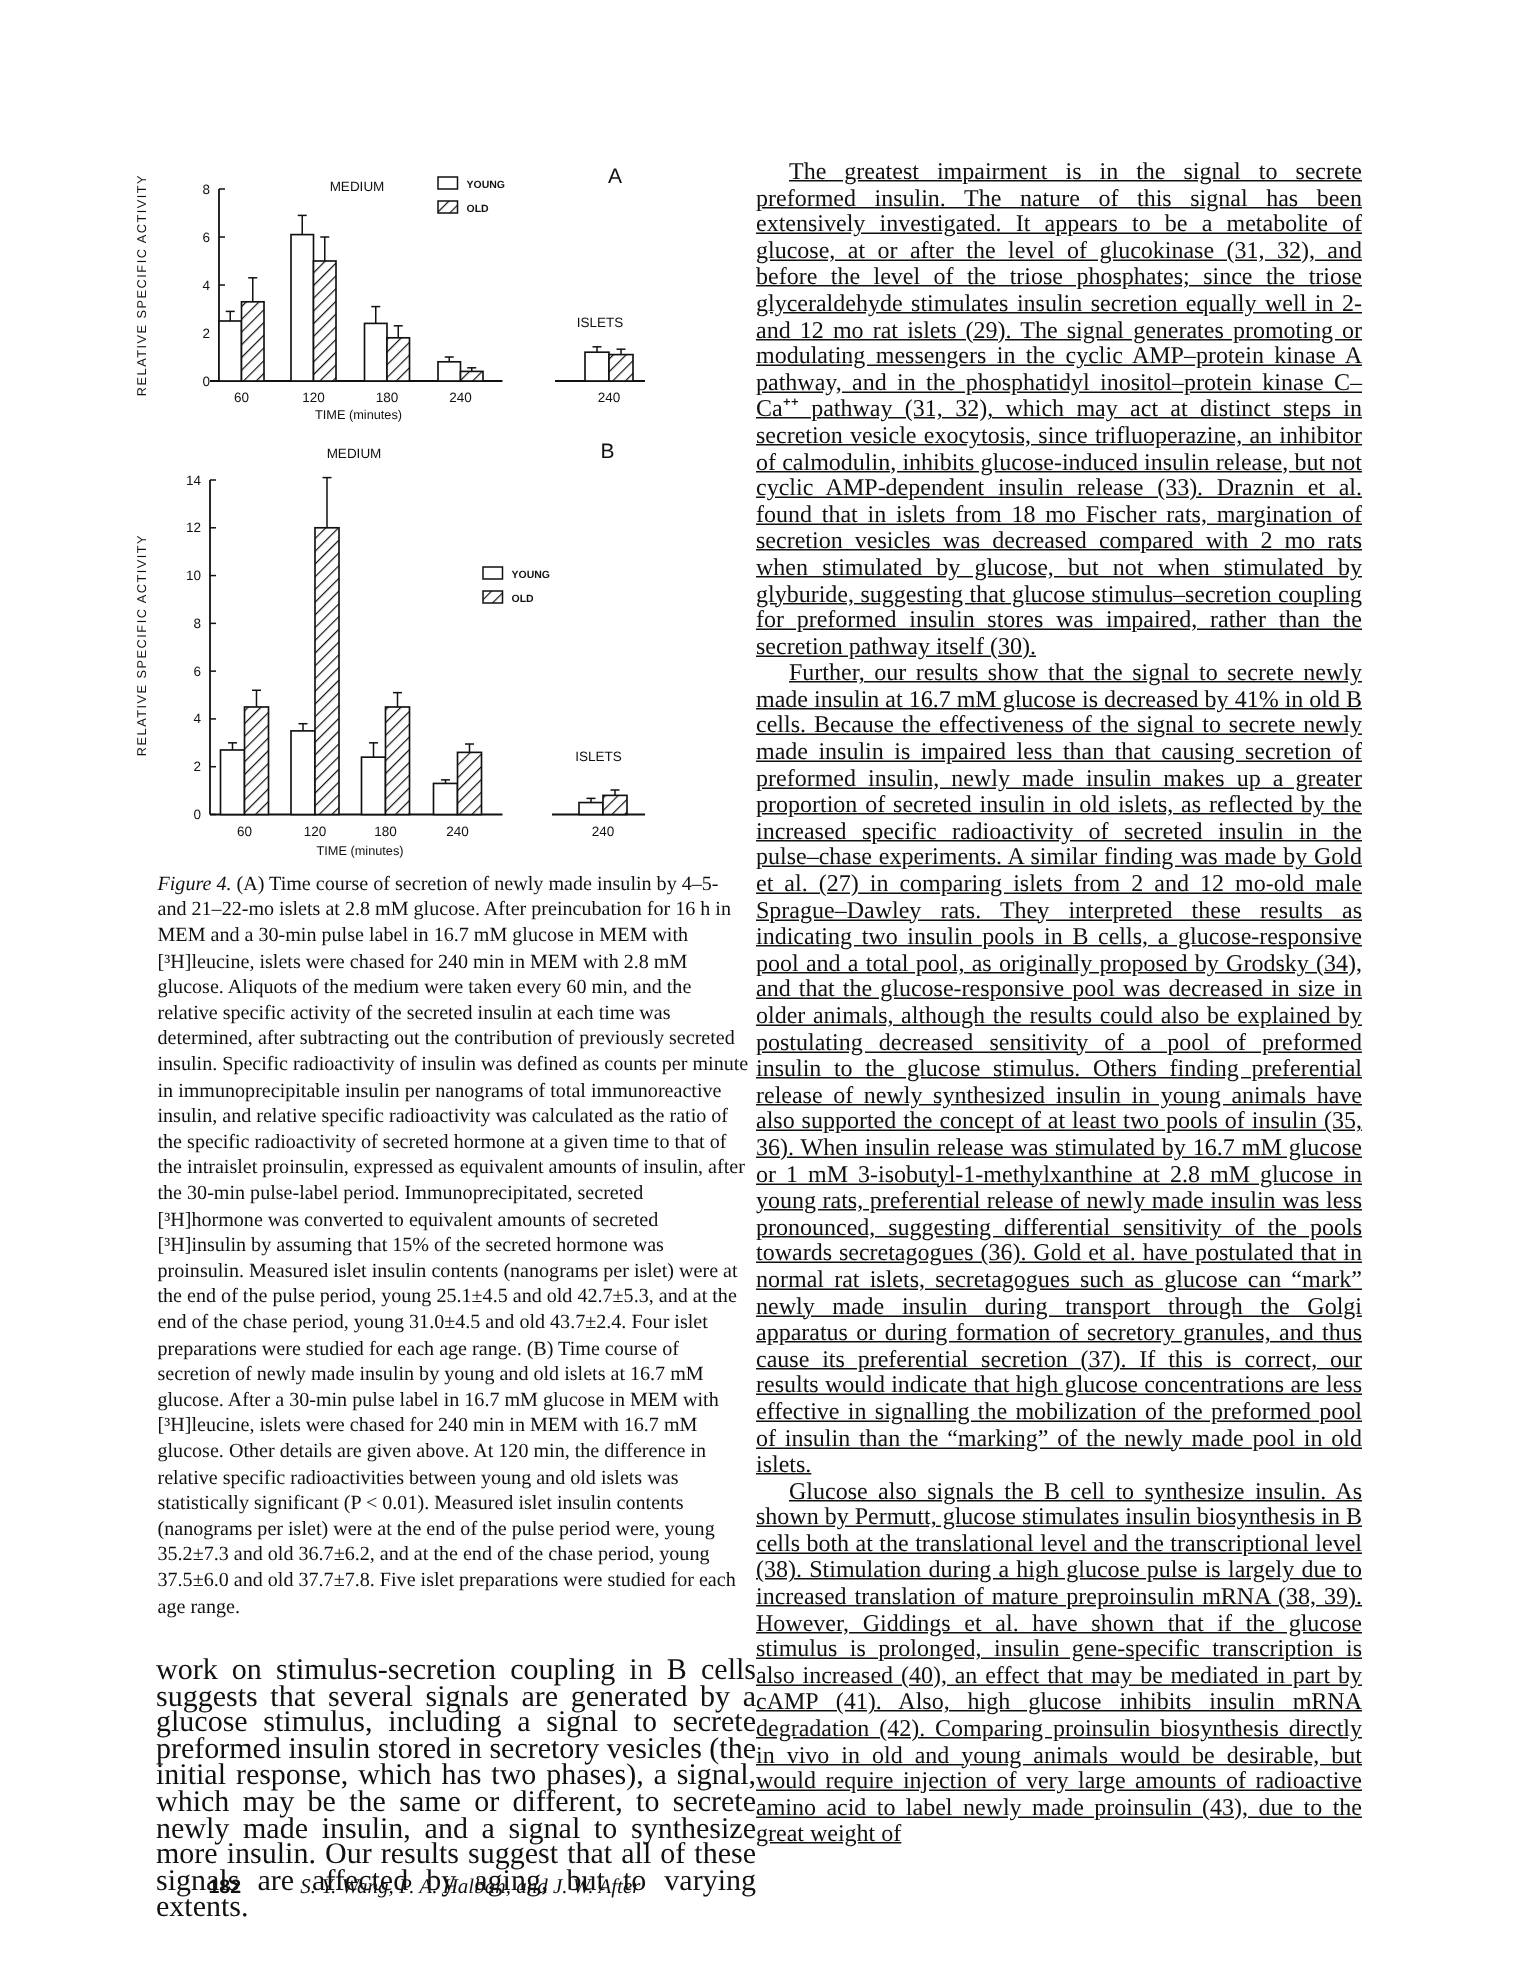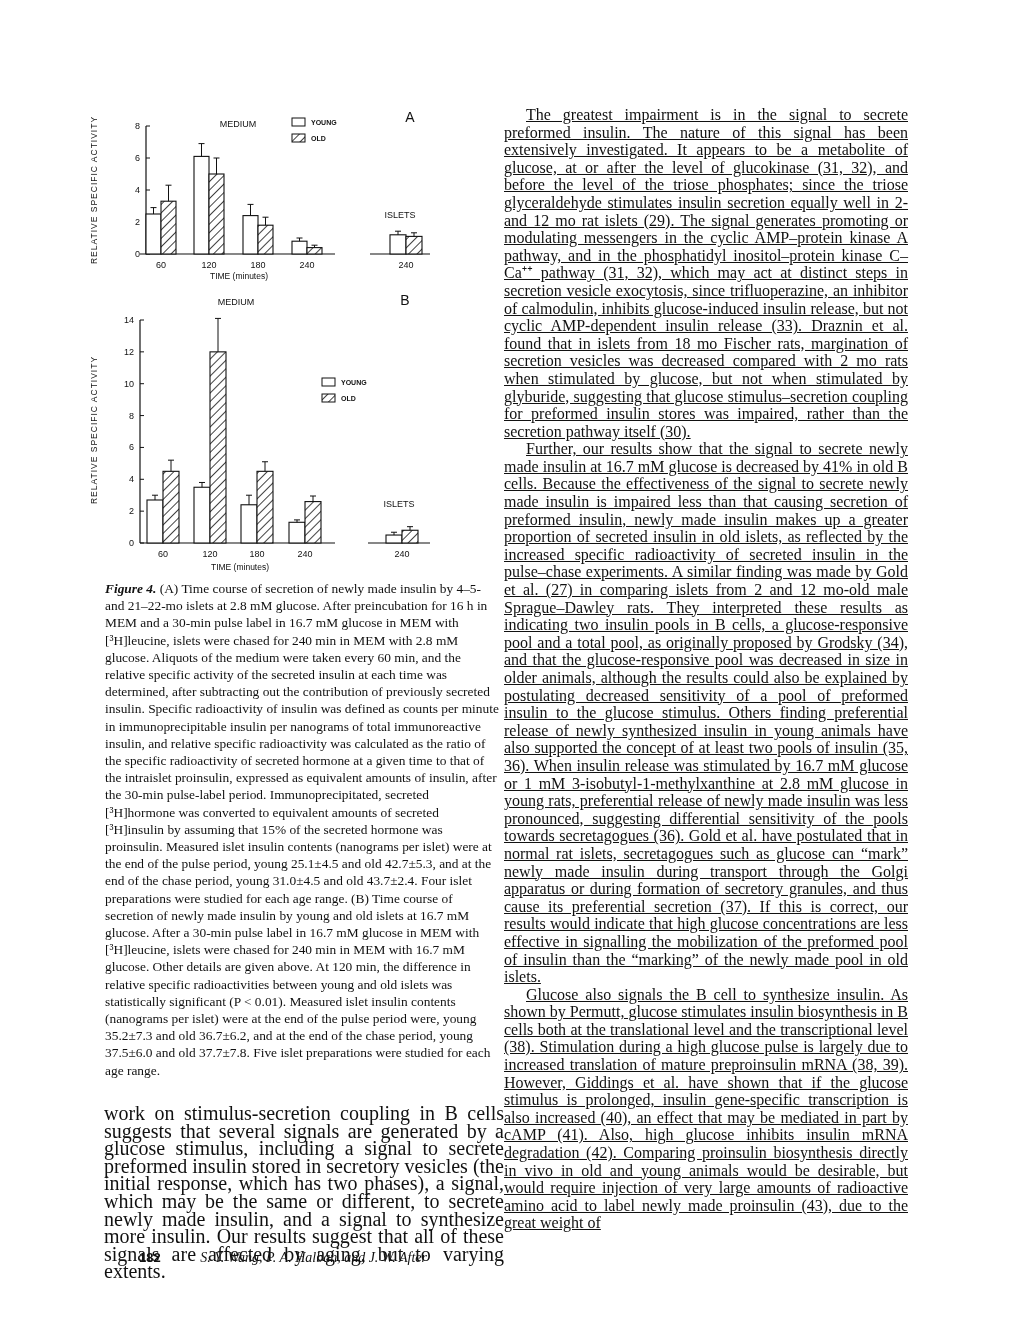--- a/index.html
+++ b/index.html
@@ -1,20 +1,20 @@
 <!DOCTYPE html>
 <html><head>
 <meta charset="utf-8">
 <style>
   html, body { margin:0; padding:0; background:#fff; }
   body { width:1020px; height:1320px; position:relative; overflow:hidden; font-family:"Liberation Serif", serif; color:#111; }
   .fig { position:absolute; left:80px; top:100px; width:400px; height:480px; }
   svg text { font-family:"Liberation Sans", sans-serif; fill:#111; }
   .caption { position:absolute; left:105px; top:580px; width:395px; font-size:13.4px; line-height:17.2px; text-align:left; }
-  .caption i { font-style:italic;font-weight:bold; }
+  .caption i { font-style:italic; }
   .body-left { position:absolute; left:104px; top:1105px; width:400px; font-size:20px; line-height:17.6px; text-align:justify; }
   .body-right { position:absolute; left:504px; top:106px; width:404px; font-size:16px; line-height:17.6px; text-align:justify;text-decoration:underline; }
   .body-right p, .body-left p { margin:0; }
   .indent { text-indent:22px; }
   .footer { position:absolute; left:104px; top:1250px; font-size:14px; }
   .pgnum { font-family:"Liberation Sans", sans-serif; font-weight:bold; font-size:13px; margin-right:36px;margin-left:35px; }
   .authors { font-style:italic; font-size:14px; }
 </style>
 </head>
 <body>

